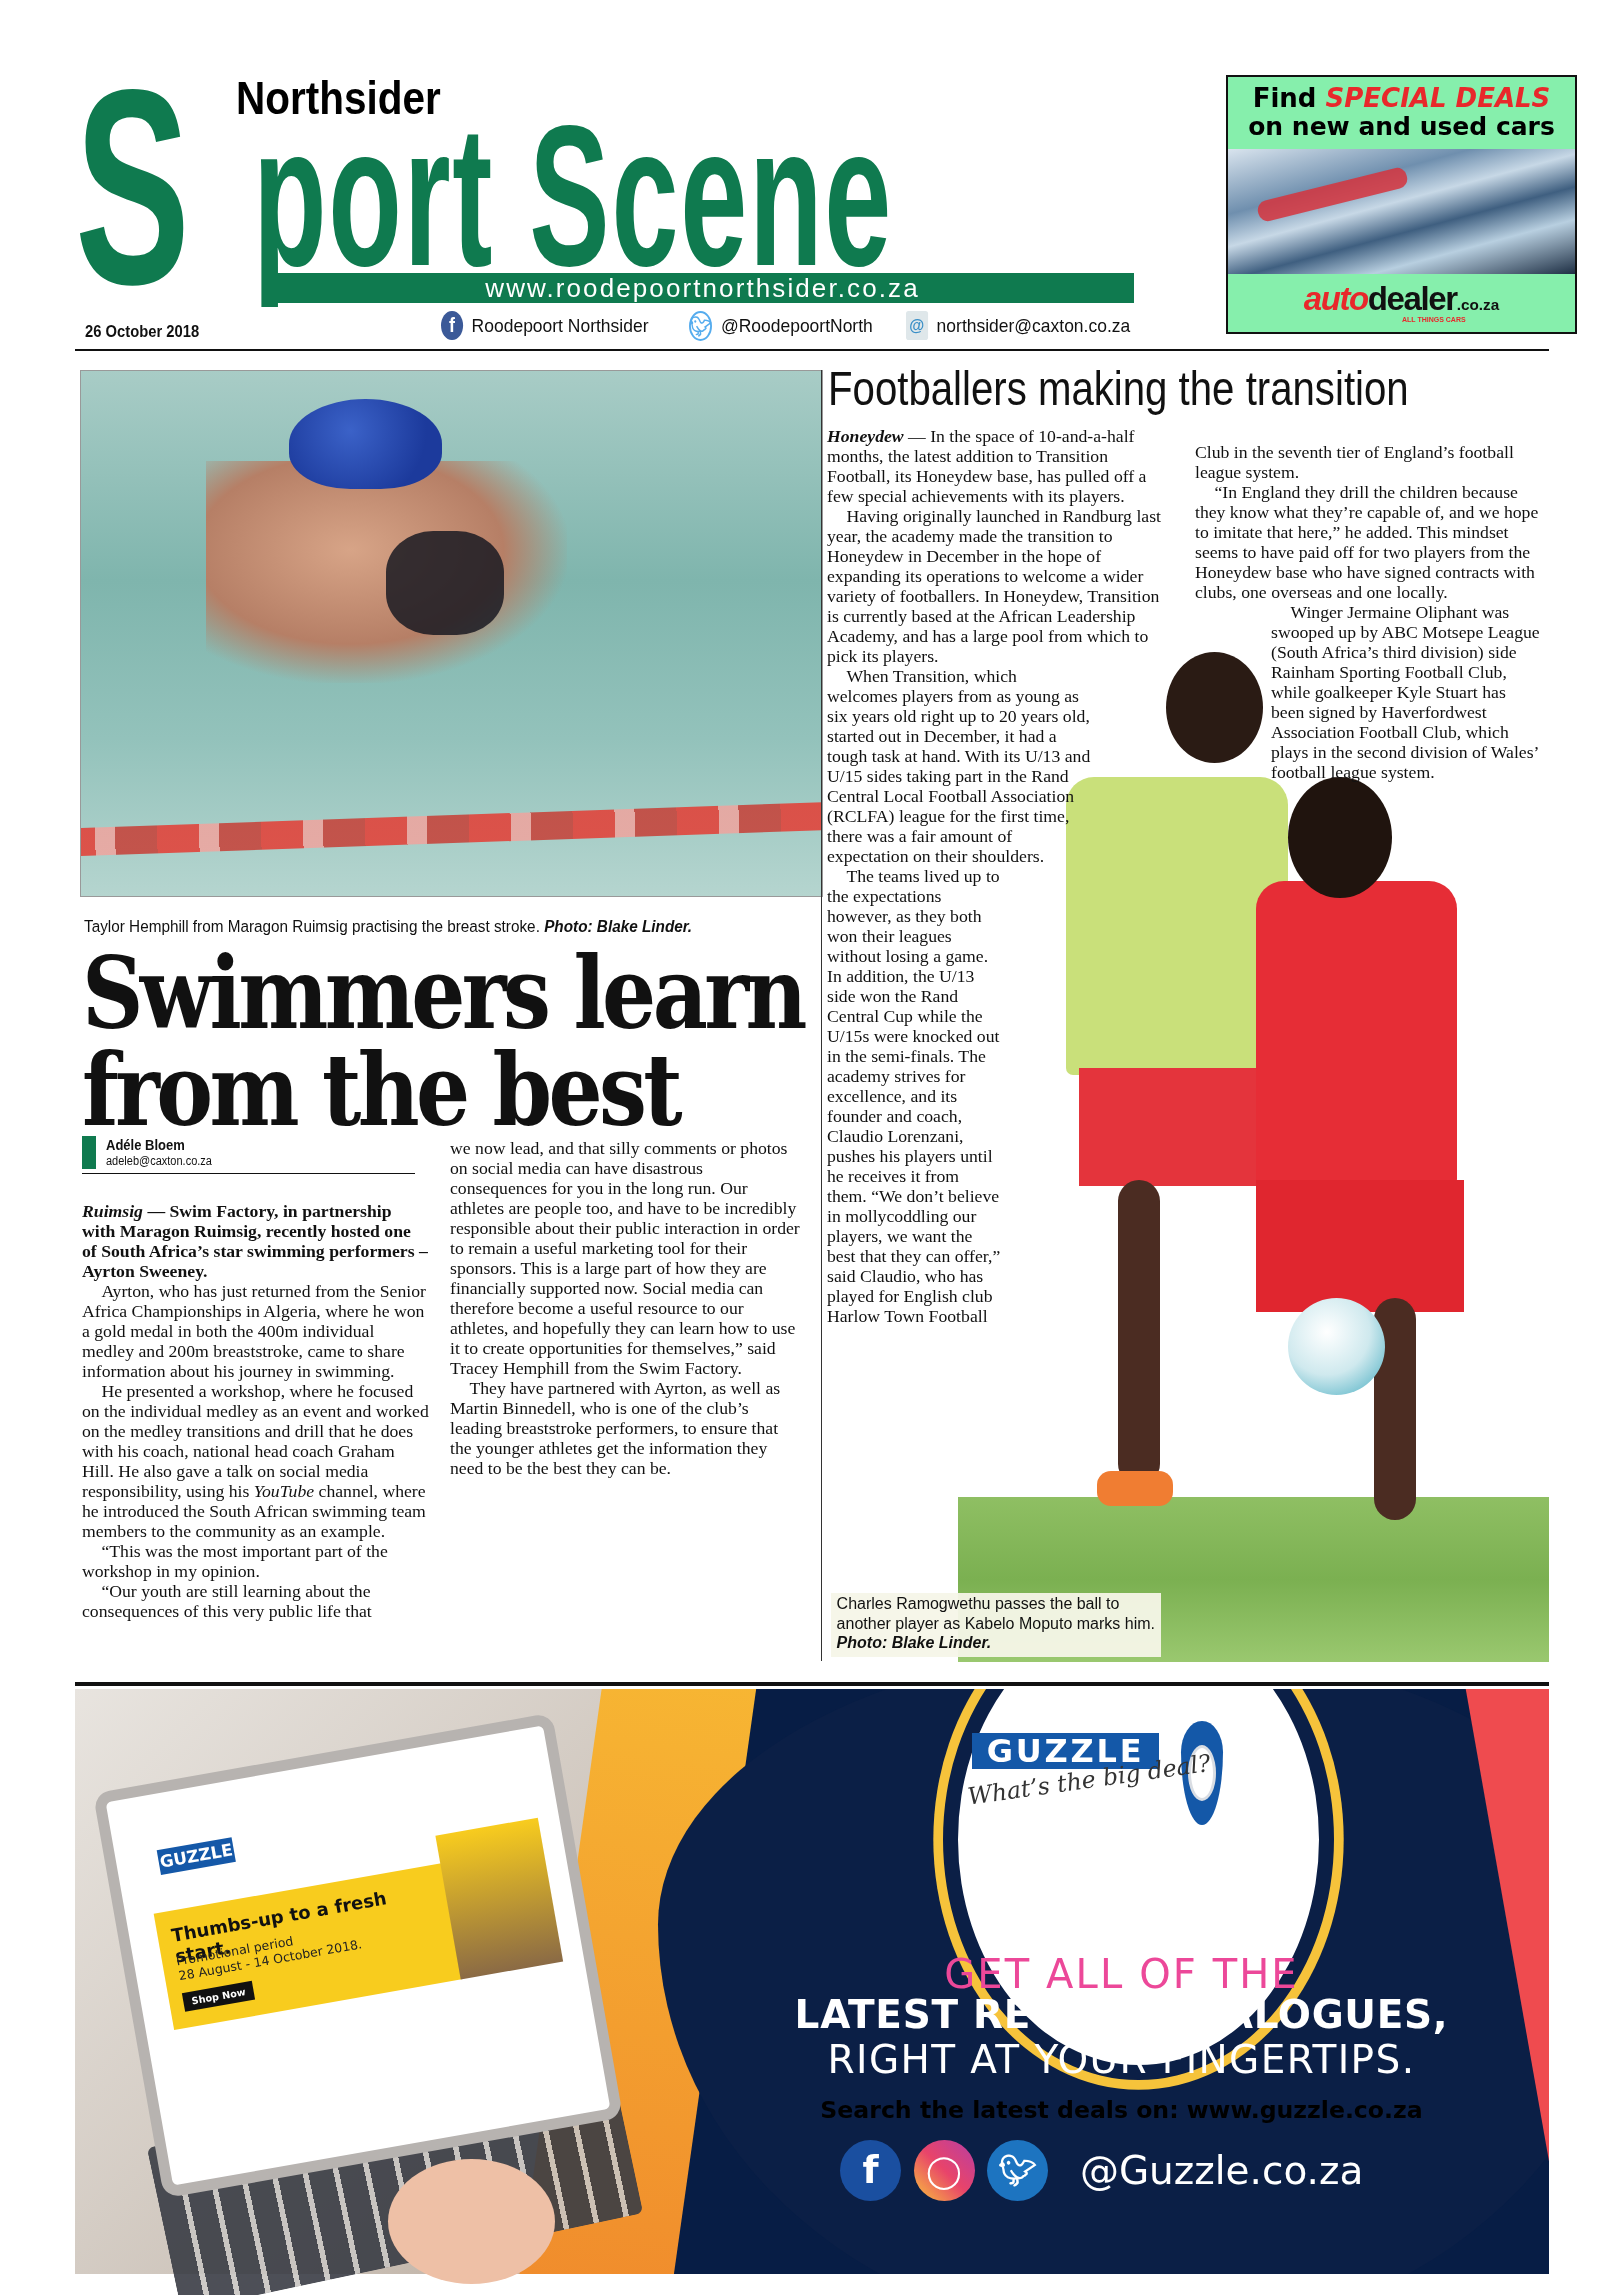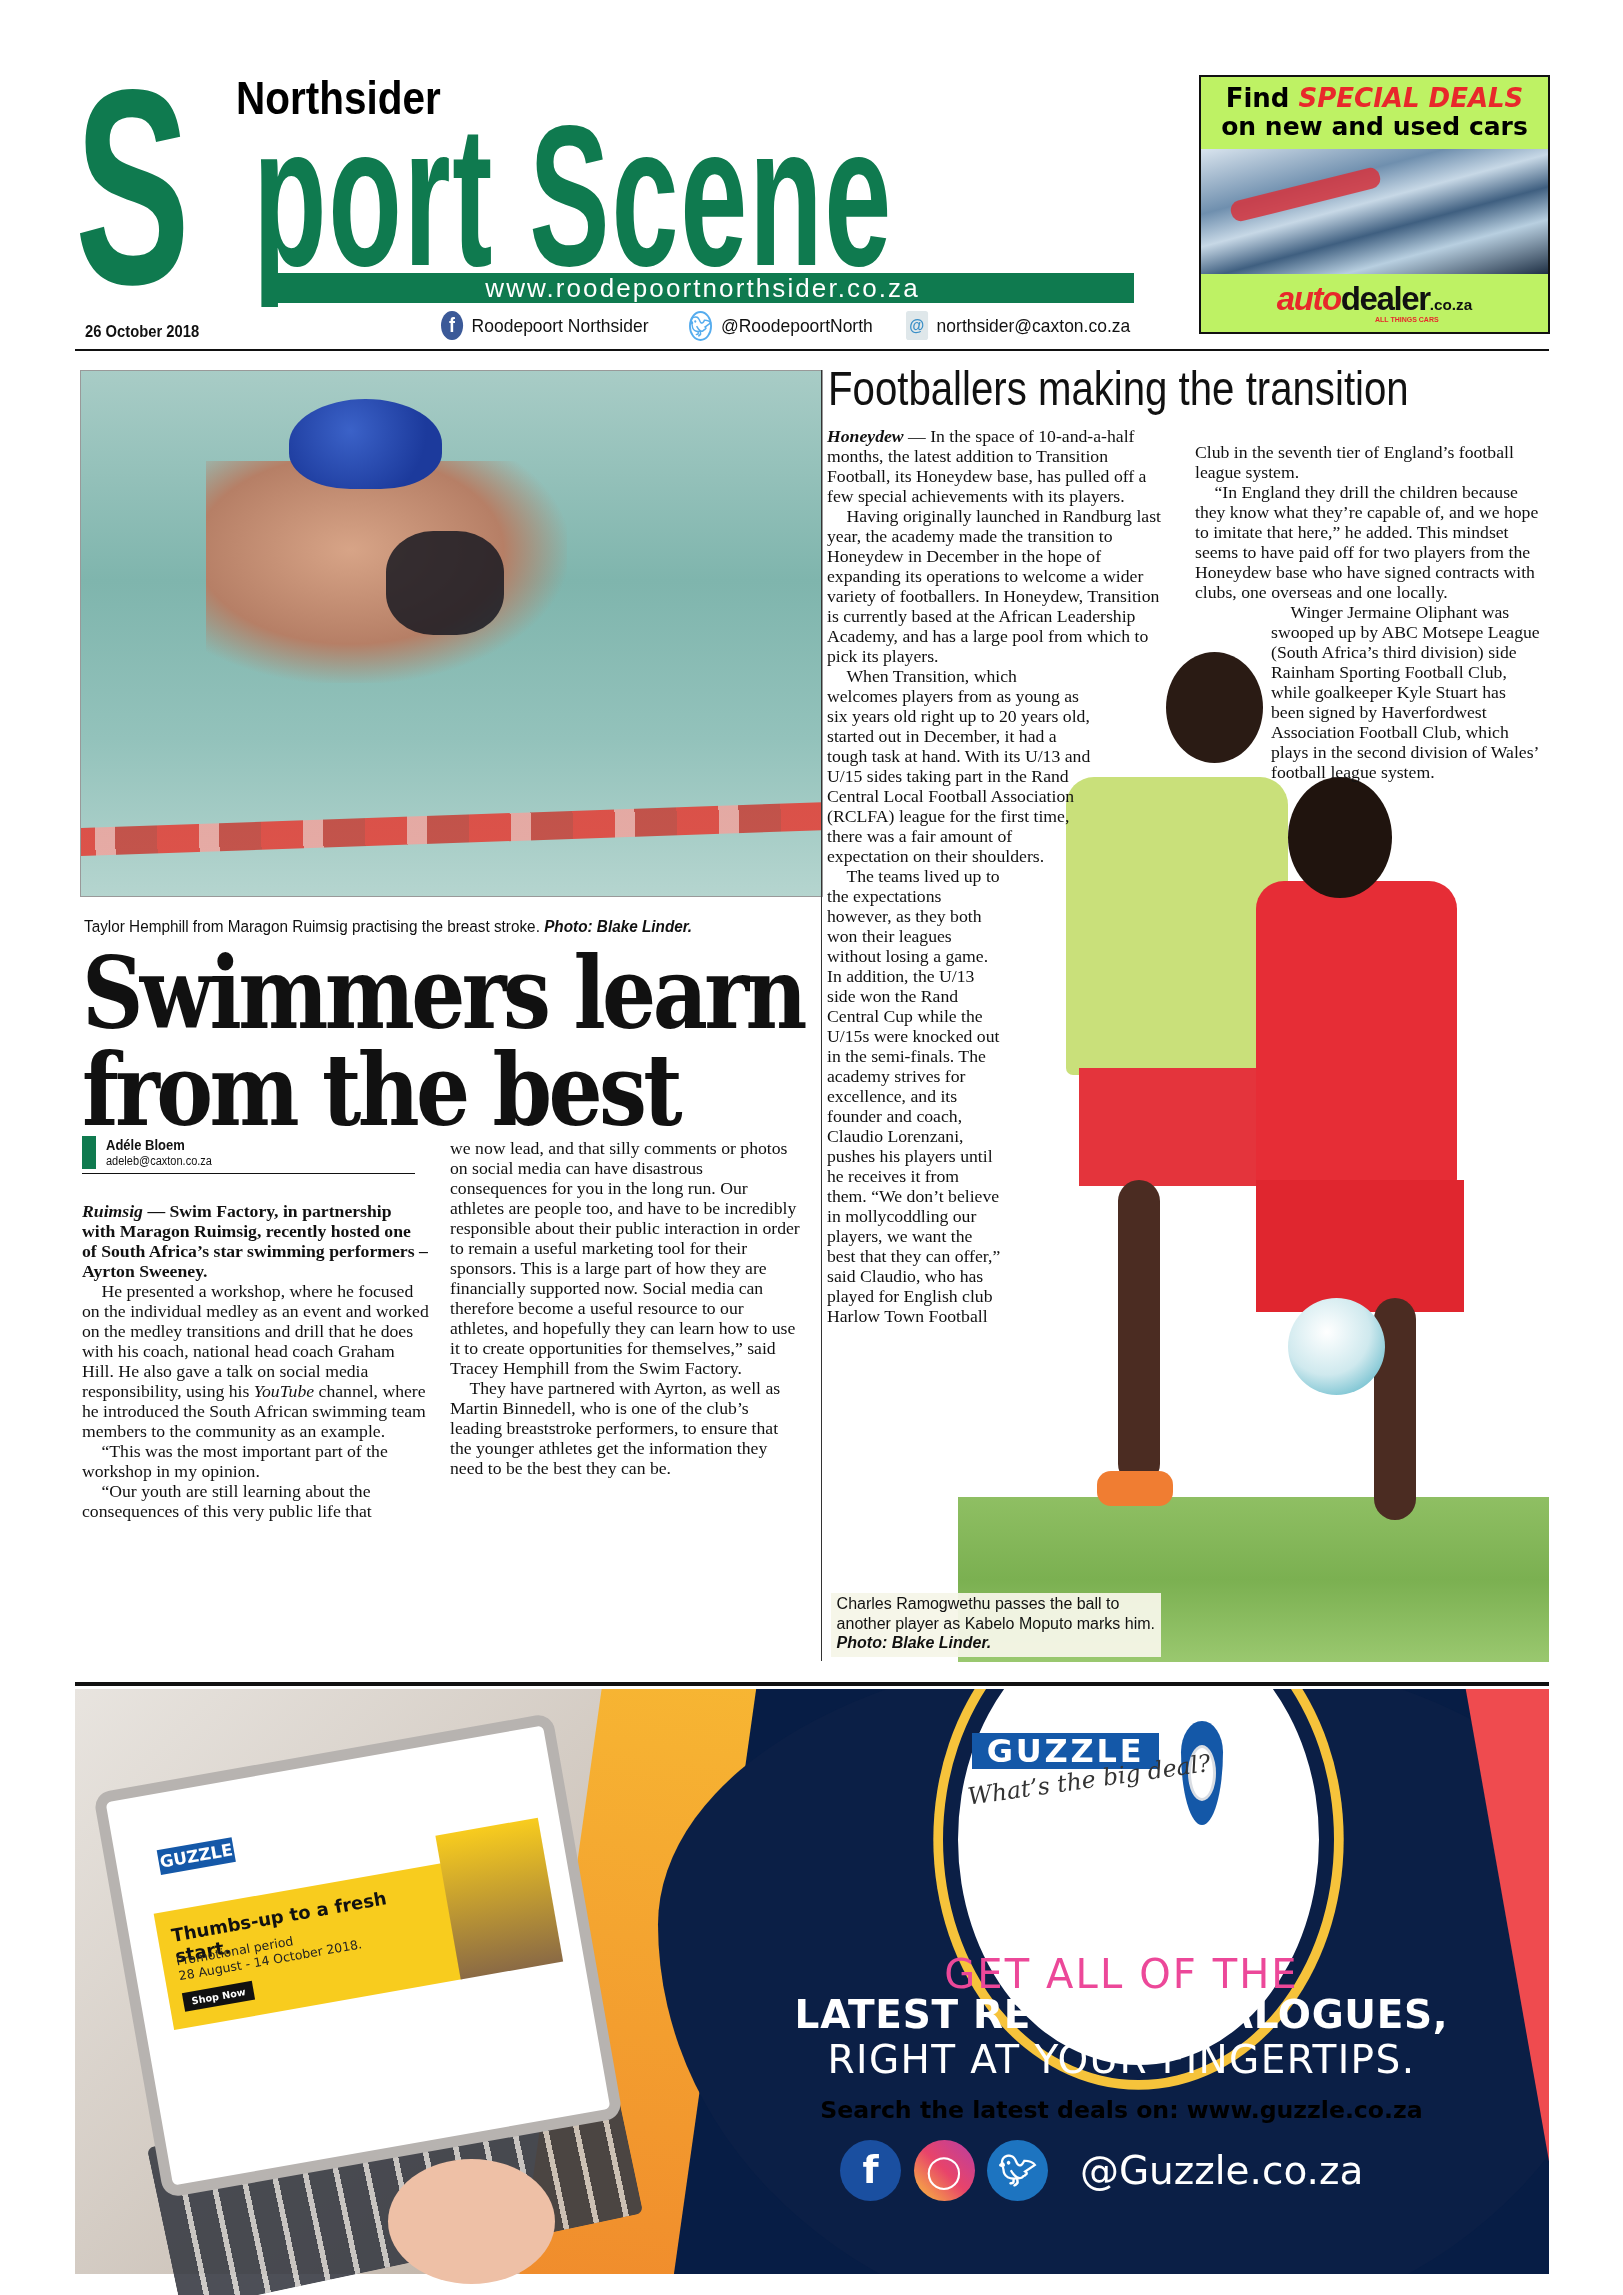--- a/index.html
+++ b/index.html
@@ -8,21 +8,21 @@
   .mast-S{position:absolute;left:75px;top:69px;font-family:"Liberation Sans",sans-serif;font-weight:bold;color:#0f7a4f;font-size:278px;line-height:236px;transform:scaleX(0.62);transform-origin:left top;letter-spacing:-7px;}
   .mast-northsider{position:absolute;left:236px;top:71px;font-family:"Liberation Sans",sans-serif;font-weight:bold;font-size:46px;color:#000;transform:scaleX(0.88);transform-origin:left top;}
   .mast-sportscene{position:absolute;left:253px;top:106px;font-family:"Liberation Sans",sans-serif;font-weight:bold;font-size:201px;line-height:180px;color:#0f7a4f;transform:scaleX(0.6);transform-origin:left top;letter-spacing:2.8px;white-space:nowrap;}
   .mast-bar{position:absolute;left:271px;top:273px;width:863px;height:30px;background:#0f7a4f;}
   .mast-url{position:absolute;left:271px;top:273px;width:863px;height:30px;color:#fff;font-family:"Liberation Sans",sans-serif;font-size:26px;line-height:30px;text-align:center;letter-spacing:2.1px;}
   .mast-date{position:absolute;left:85px;top:321px;font-family:"Liberation Sans",sans-serif;font-weight:bold;font-size:17.4px;transform:scaleX(0.85);transform-origin:left top;}
   .social{position:absolute;top:311px;display:flex;align-items:center;font-family:"Liberation Sans",sans-serif;font-size:19px;transform:scaleX(0.92);transform-origin:left top;}
   .social .ic{width:23.6px;height:29px;border-radius:50%;margin-right:9.7px;display:flex;align-items:center;justify-content:center;color:#fff;font-weight:bold;font-size:19.4px;}
   .rule-top{position:absolute;left:75px;top:349px;width:1474px;height:2.1px;background:#111;}
   
-  .ad-auto{position:absolute;left:1199px;top:75px;width:347px;height:255px;border:2.1px solid #111;background:#bef264;overflow:hidden;}
+  .ad-auto{position:absolute;left:1226px;top:75px;width:347px;height:255px;border:2.1px solid #111;background:#86efac;overflow:hidden;}
   .ad-auto .l1{position:absolute;left:0;width:100%;top:5.6px;text-align:center;font-family:"DejaVu Sans",sans-serif;font-weight:bold;font-size:26px;line-height:30.5px;color:#000;}
   .ad-auto .l1 span{color:#e8282b;font-style:italic;}
   .ad-auto .l2{position:absolute;left:0;width:100%;top:35px;text-align:center;font-family:"DejaVu Sans",sans-serif;font-weight:bold;font-size:25px;line-height:30.5px;color:#000;}
   .ad-auto .cars{position:absolute;left:0;top:72px;width:100%;height:125px;background:linear-gradient(165deg,#d9e4ee 0%,#6f8fae 30%,#c7d8e6 45%,#3f5f80 60%,#b8cfe0 75%,#1e2f44 100%);}
   .ad-auto .cars .red{position:absolute;left:28px;top:35px;width:153px;height:21px;background:#d6343d;transform:rotate(-14deg);border-radius:9.7px;opacity:.85;}
   .ad-auto .logo{position:absolute;left:0;width:100%;top:203px;text-align:center;font-family:"Liberation Sans",sans-serif;font-weight:bold;font-size:33px;letter-spacing:-1.4px;}
   .ad-auto .logo .a{color:#e8282b;font-style:italic;}
   .ad-auto .logo .d{color:#111;}
   .ad-auto .logo .z{font-size:15.3px;color:#111;letter-spacing:0;}
   .ad-auto .tag{position:absolute;left:174px;top:239px;font-family:"Liberation Sans",sans-serif;font-weight:bold;font-size:7px;color:#e8282b;}
@@ -142,20 +142,21 @@
   <div>from the best</div>
 </div>
 
 <div class="byline-bar"></div>
 <div class="byline-name">Adéle Bloem</div>
 <div class="byline-mail">adeleb@caxton.co.za</div>
 <div class="byline-rule"></div>
 
 <div class="col col-l1">
   <p class="first lead"><i>Ruimsig</i><span> — Swim Factory, in partnership with Maragon Ruimsig, recently hosted one of South Africa’s star swimming performers – Ayrton Sweeney.</span></p>
+  <p>Ayrton, who has just returned from the Senior Africa Championships in Algeria, where he won a gold medal in both the 400m individual medley and 200m breaststroke, came to share information about his journey in swimming.</p>
   <p><span>He presented a workshop, where he focused on the individual medley as an event and worked on the medley transitions and drill that he does with his coach, national head coach Graham Hill. He also gave a talk on social media responsibility, using his </span><i>YouTube</i><span> channel, where he introduced the South African swimming team members to the community as an example.</span></p>
   <p>“This was the most important part of the workshop in my opinion.</p>
   <p>“Our youth are still learning about the consequences of this very public life that</p>
 </div>
 
 <div class="col col-l2">
   <p class="first">we now lead, and that silly comments or photos on social media can have disastrous consequences for you in the long run. Our athletes are people too, and have to be incredibly responsible about their public interaction in order to remain a useful marketing tool for their sponsors. This is a large part of how they are financially supported now. Social media can therefore become a useful resource to our athletes, and hopefully they can learn how to use it to create opportunities for themselves,” said Tracey Hemphill from the Swim Factory.</p>
   <p>They have partnered with Ayrton, as well as Martin Binnedell, who is one of the club’s leading breaststroke performers, to ensure that the younger athletes get the information they need to be the best they can be.</p>
 </div>
 

